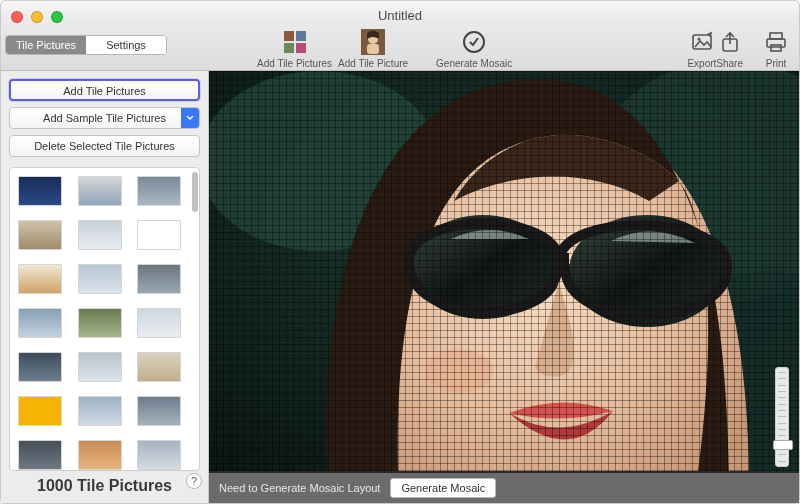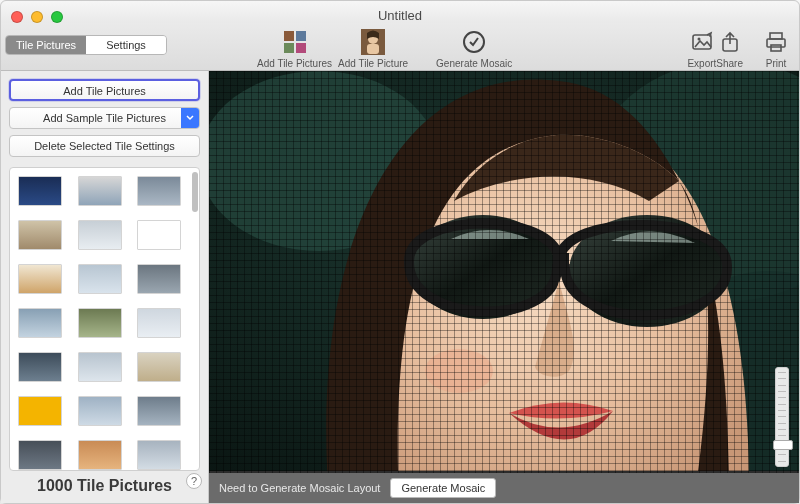--- a/index.html
+++ b/index.html
@@ -207,21 +207,21 @@
     <div class="sidebar">
       <div class="btn primary">Add Tile Pictures</div>
       <div class="btn">
         <span>Add Sample Tile Pictures</span>
         <span class="drop">
           <svg width="8" height="8">
               <path d="M1 2 l3 3 l3 -3" fill="none" stroke="#fff" stroke-width="1.5"></path>
             </svg>
         </span>
       </div>
-      <div class="btn">Delete Selected Tile Settings</div>
+      <div class="btn">Delete Selected Tile Pictures</div>
 
       <div class="tilewell">
         <div class="tilegrid" id="tilegrid">
             <div class="tile" style="background: linear-gradient(rgb(26, 45, 85), rgb(42, 74, 134));"></div>
             <div class="tile" style="background: linear-gradient(rgb(214, 214, 214), rgb(143, 164, 184));"></div>
             <div class="tile" style="background: linear-gradient(rgb(123, 138, 153), rgb(170, 183, 196));"></div>
             <div class="tile" style="background: linear-gradient(rgb(207, 195, 168), rgb(160, 138, 107));"></div>
             <div class="tile" style="background: linear-gradient(rgb(199, 207, 214), rgb(232, 237, 241));"></div>
             <div class="tile" style="background: rgb(255, 255, 255);"></div>
             <div class="tile" style="background: linear-gradient(rgb(240, 230, 210), rgb(207, 164, 105));"></div>

